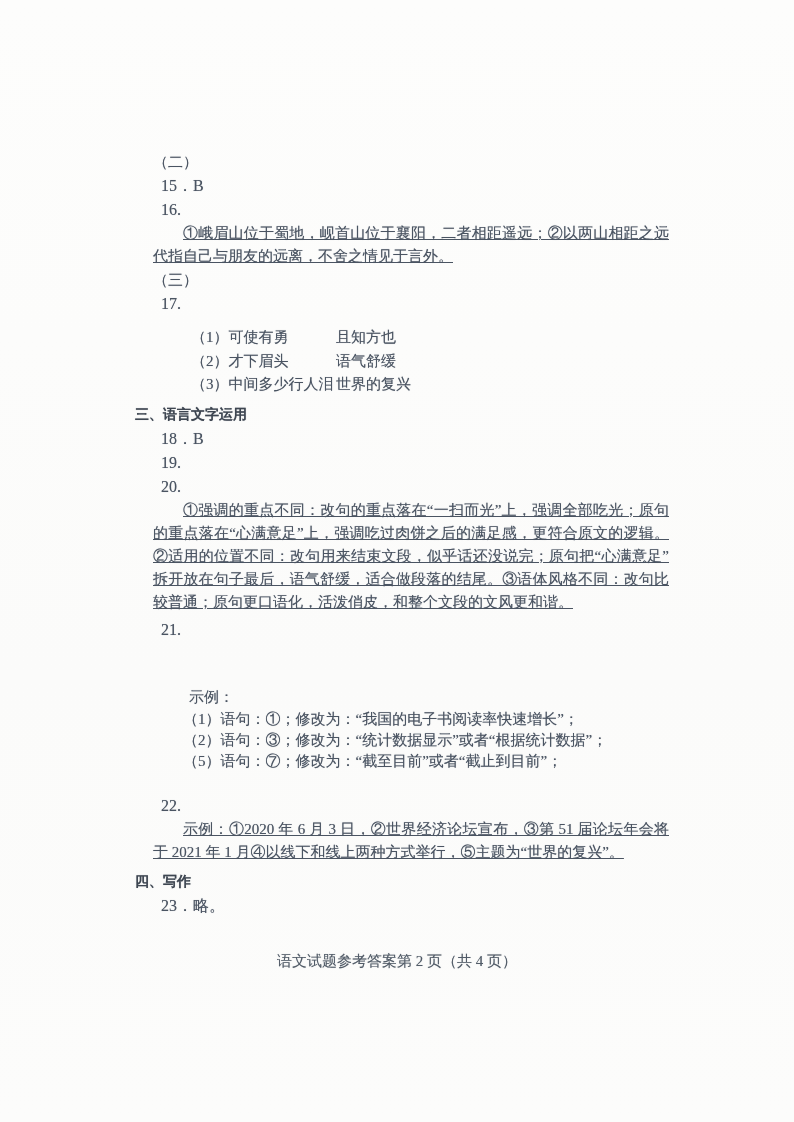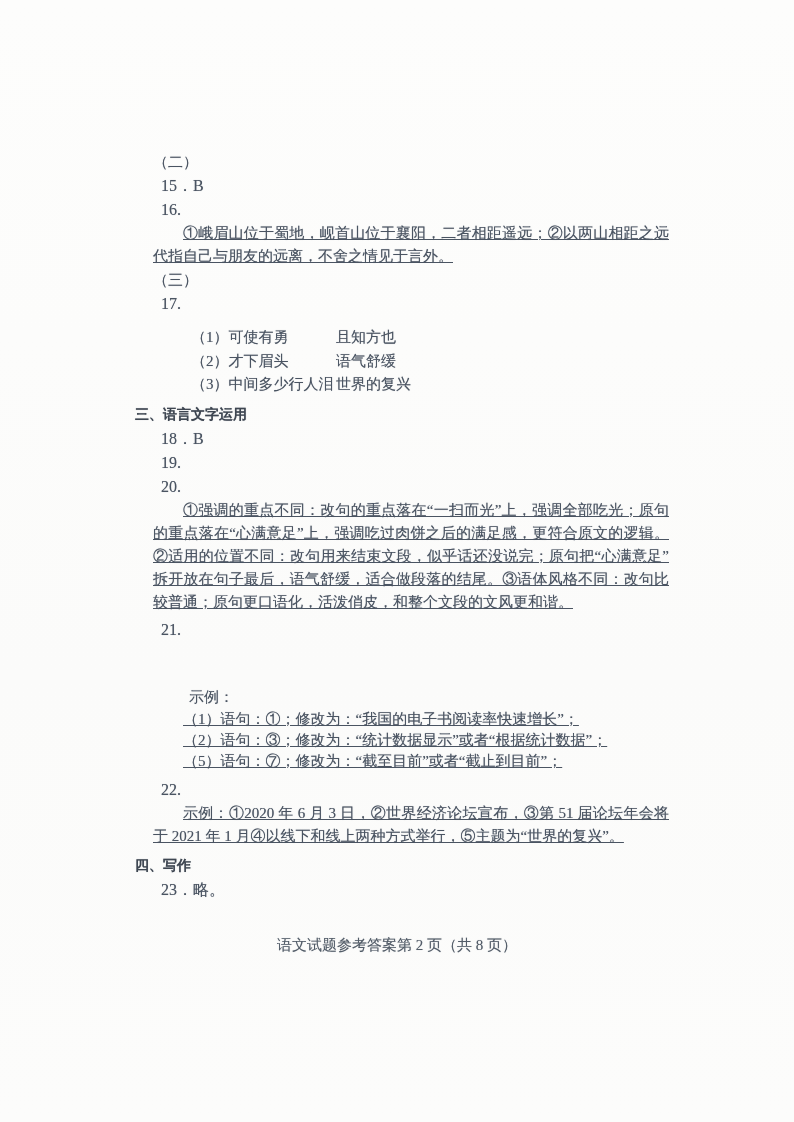--- a/index.html
+++ b/index.html
@@ -54,27 +54,26 @@
   .pair-left {
     display: inline-block;
     width: 145px;
   }
   .intro {
     padding-left: 36px;
     margin-top: 43px;
   }
   .sublist {
     padding-left: 30px;
-    text-decoration: underline;
   }
   .subitem {
     line-height: 21px;
   }
   .mt4 { margin-top: 4px; }
-  .mt6 { margin-top: 6px; }
+  .mt6 { margin-top: 22px; }
   .footer {
     margin-top: 32px;
     text-align: center;
     font-size: 15px;
     line-height: 22px;
     color: #525c68;
     text-shadow: 0 0 0.7px rgba(82, 92, 104, 0.5);
   }
 </style>
 </head>
@@ -123,15 +122,15 @@
 
     <div class="line num mt6">22.</div>
     <p class="para">示例：①2020 年 6 月 3 日，②世界经济论坛宣布，③第 51 届论坛年会将于 2021 年 1 月④以线下和线上两种方式举行，⑤主题为“世界的复兴”。</p>
 
     <h2 class="heading">四、写作</h2>
     <div class="line num">23．略。</div>
 
   </main>
 
   <footer class="footer">
-    <span>语文试题参考答案第 2 页（共 8 页）</span>
+    <span>语文试题参考答案第 2 页（共 4 页）</span>
   </footer>
 </div>
 
 </body></html>

